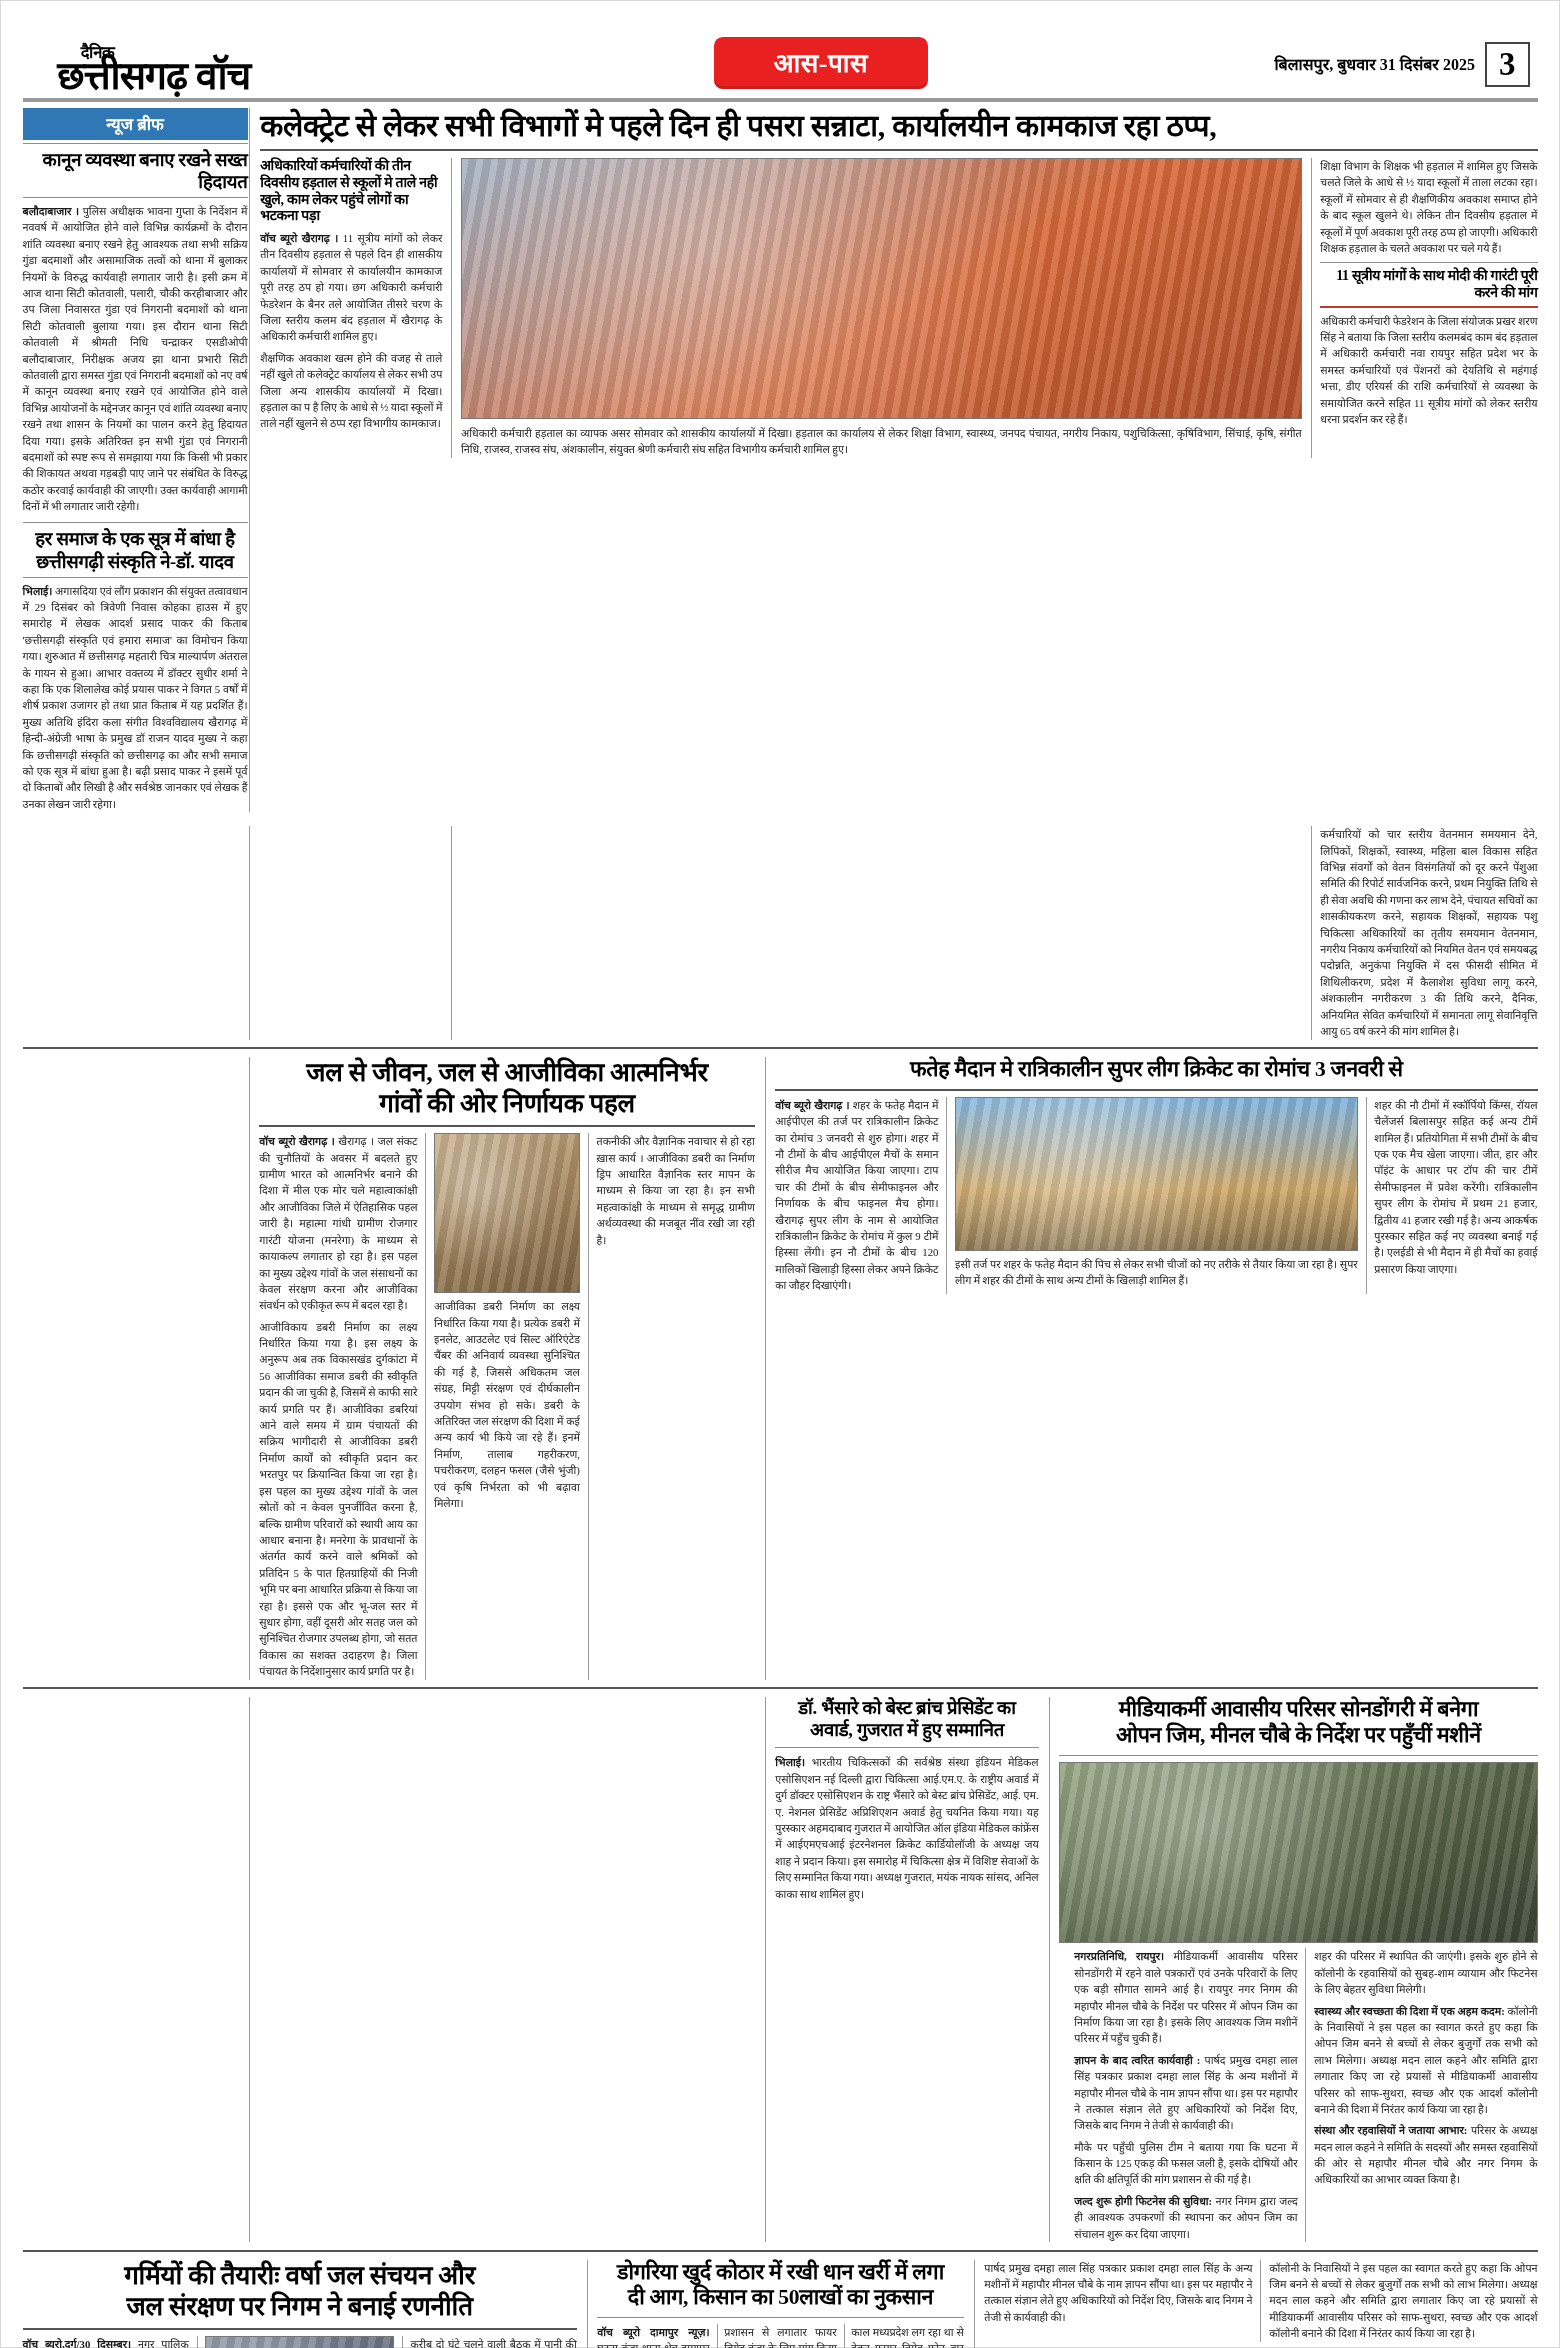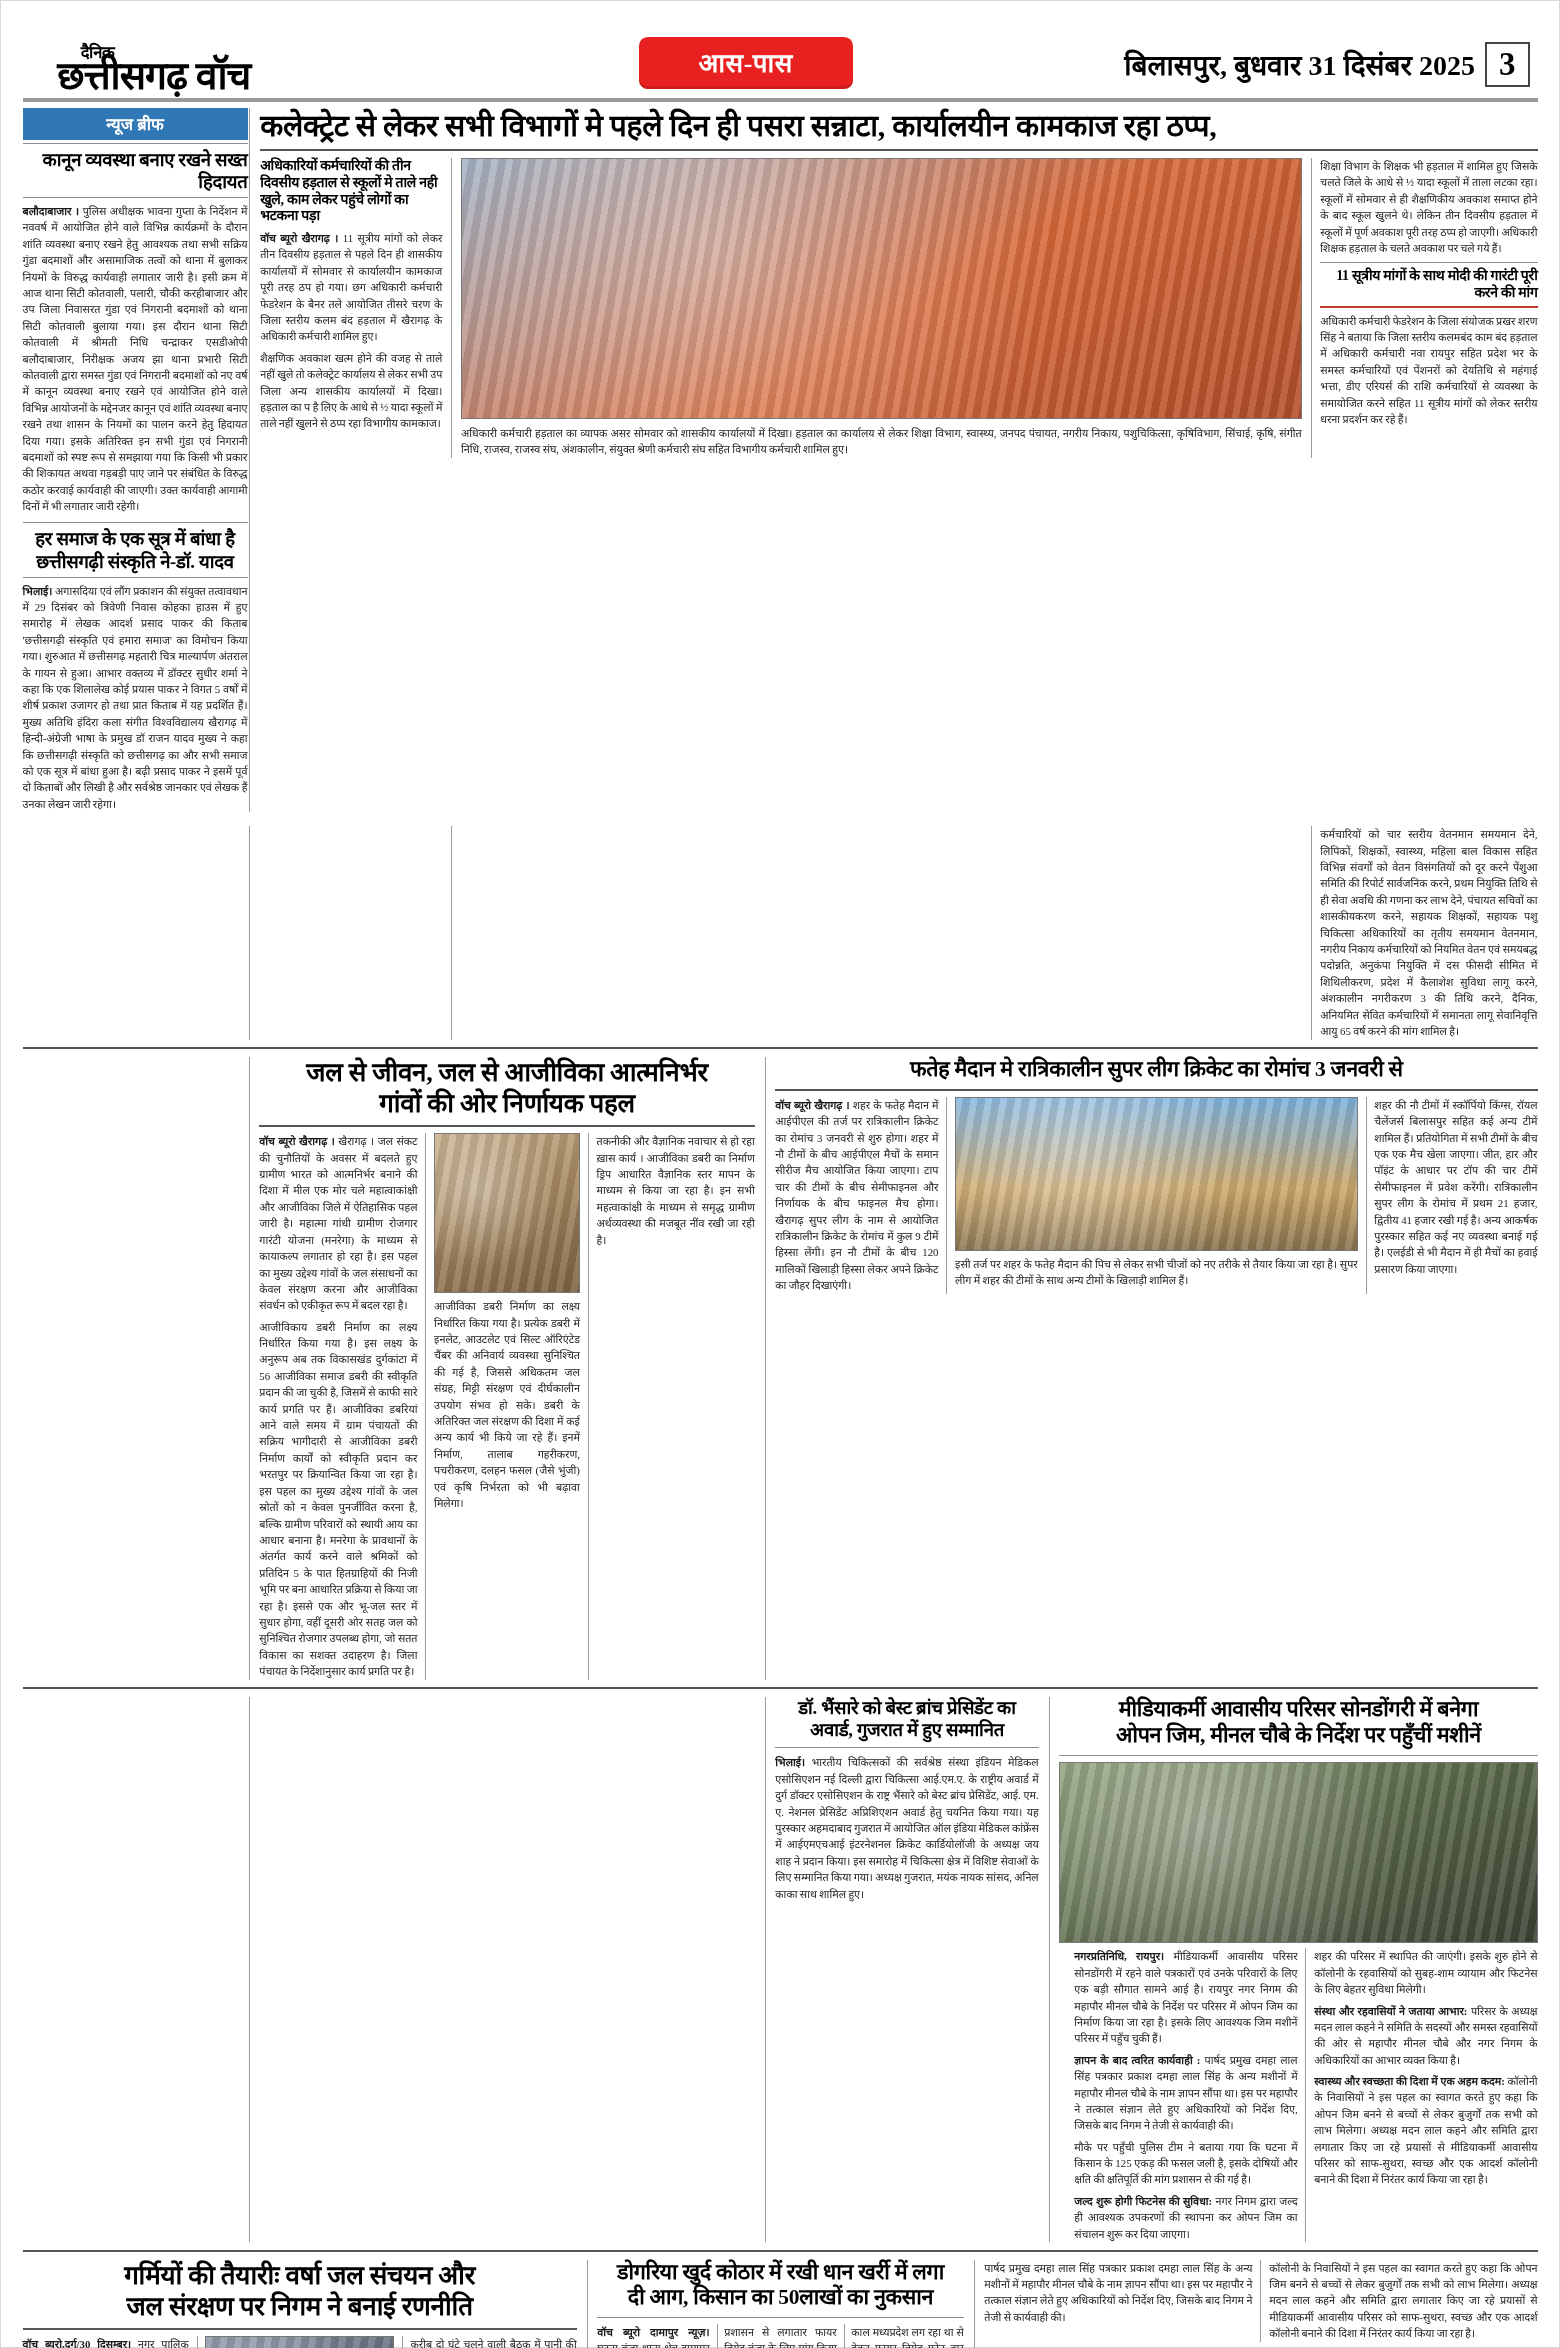--- a/index.html
+++ b/index.html
@@ -35,21 +35,21 @@
   .banner-wrap { flex: 0 0 auto; padding-bottom: 5.9px; margin-left: 117px;}
   .banner {
     background: #e8201f; color: #fff;
     font-size: 26px; font-weight: bold;
     padding: 6.8px 60px 8.8px 60px;
     border-radius: 8.8px;
     letter-spacing: 0.5px;
     box-shadow: inset 0 -2.9px 0 rgba(0,0,0,.12);
   }
   .dateblock { display: flex; align-items: center; gap: 9.8px; padding-bottom: 7.8px; }
-  .dateline-txt { font-size: 28px; font-weight: 600; }
+  .dateline-txt { font-size: 16px; font-weight: 600; }
   .pageno {
     width: 45px; height: 45px; border: 2px solid #444;
     display: flex; align-items: center; justify-content: center;
     font-size: 33px; font-weight: bold; line-height: 1;
   }
   .rule-thick { height: 3.9px; background: #9a9a9a; margin: 3.9px 0 5.9px 0; }
   .rule-thin  { height: 1px; background: #8d8d8d; }
   .rule-med   { height: 2px; background: #555; }
 
   
@@ -284,26 +284,26 @@
           <p class="body-txt" style="margin-top:4.9px;">मौके पर पहुँची पुलिस टीम ने बताया गया कि घटना में किसान के 125 एकड़ की फसल जली है, इसके दोषियों और क्षति की क्षतिपूर्ति की मांग प्रशासन से की गई है।</p>
           <p class="body-txt" style="margin-top:4.9px;">
             <b>जल्द शुरू होगी फिटनेस की सुविधा:</b>
             <span>नगर निगम द्वारा जल्द ही आवश्यक उपकरणों की स्थापना कर ओपन जिम का संचालन शुरू कर दिया जाएगा।</span>
           </p>
         </div>
         <div class="vdiv"></div>
         <div class="col" style="flex:1;padding-left:7.8px;">
           <p class="body-txt">शहर की परिसर में स्थापित की जाएंगी। इसके शुरु होने से कॉलोनी के रहवासियों को सुबह-शाम व्यायाम और फिटनेस के लिए बेहतर सुविधा मिलेगी।</p>
           <p class="body-txt" style="margin-top:4.9px;">
+            <b>स्वास्थ्य और स्वच्छता की दिशा में एक अहम कदम:</b>
+            <span>कॉलोनी के निवासियों ने इस पहल का स्वागत करते हुए कहा कि ओपन जिम बनने से बच्चों से लेकर बुजुर्गों तक सभी को लाभ मिलेगा। अध्यक्ष मदन लाल कहने और समिति द्वारा लगातार किए जा रहे प्रयासों से मीडियाकर्मी आवासीय परिसर को साफ-सुथरा, स्वच्छ और एक आदर्श कॉलोनी बनाने की दिशा में निरंतर कार्य किया जा रहा है।</span>
+          </p>
+          <p class="body-txt" style="margin-top:4.9px;">
             <b>संस्था और रहवासियों ने जताया आभार:</b>
             <span>परिसर के अध्यक्ष मदन लाल कहने ने समिति के सदस्यों और समस्त रहवासियों की ओर से महापौर मीनल चौबे और नगर निगम के अधिकारियों का आभार व्यक्त किया है।</span>
-          </p>
-          <p class="body-txt" style="margin-top:4.9px;">
-            <b>स्वास्थ्य और स्वच्छता की दिशा में एक अहम कदम:</b>
-            <span>कॉलोनी के निवासियों ने इस पहल का स्वागत करते हुए कहा कि ओपन जिम बनने से बच्चों से लेकर बुजुर्गों तक सभी को लाभ मिलेगा। अध्यक्ष मदन लाल कहने और समिति द्वारा लगातार किए जा रहे प्रयासों से मीडियाकर्मी आवासीय परिसर को साफ-सुथरा, स्वच्छ और एक आदर्श कॉलोनी बनाने की दिशा में निरंतर कार्य किया जा रहा है।</span>
           </p>
         </div>
       </div>
     </div>
   </div>
 
   <div class="rule-med" style="margin:7.8px 0 7.8px;"></div>
 
   <div class="cols" style="gap:0;">
 

